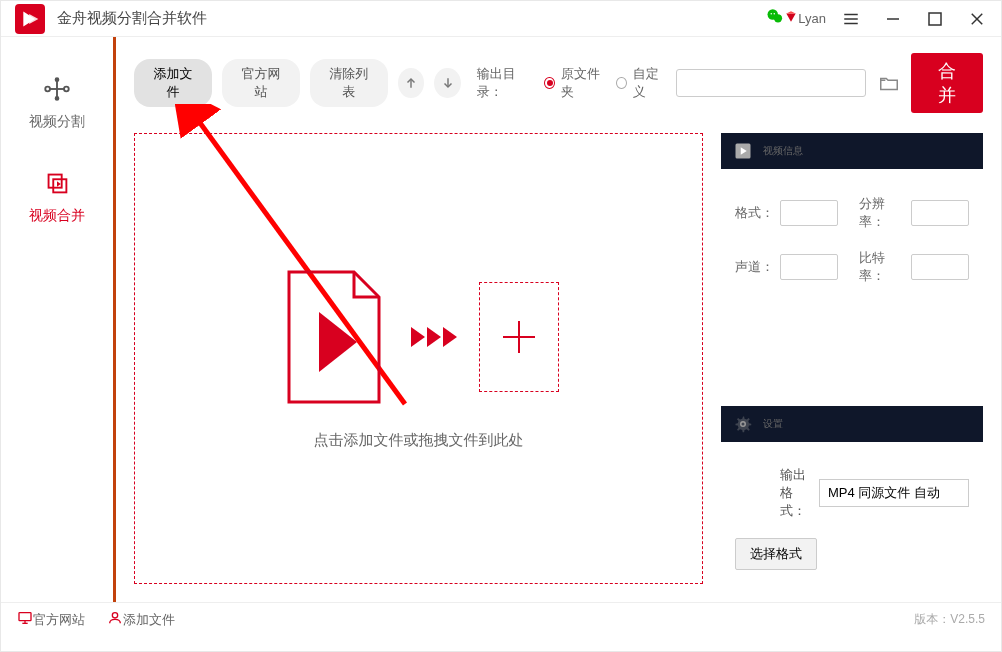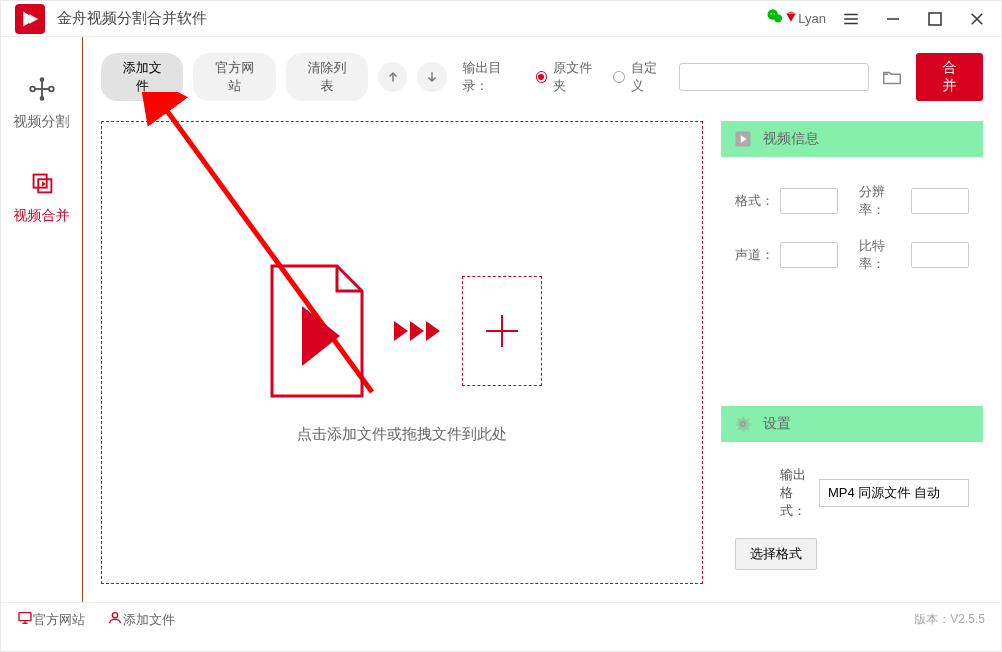--- a/index.html
+++ b/index.html
@@ -32,21 +32,21 @@
     .titlebar-spacer { flex: 1; }
     .user-area { display: flex; align-items: center; gap: 0; margin-right: 15px; }
     .wechat-icon { color: #09bb07; font-size: 18px; }
     .diamond-icon { color: #d0021b; font-size: 14px; }
     .user-name { color: #666; }
     .window-controls { display: flex; gap: 22px; align-items: center; }
     .win-ctrl { width: 20px; height: 20px; display: flex; align-items: center; justify-content: center; cursor: pointer; color: #333; }
     .win-ctrl svg { width: 18px; height: 18px; stroke: #333; stroke-width: 2; fill: none; }
 
     .body-wrap { display: flex; height: 565px; }
-    .sidebar { width: 82px; border-right: 1px solid #c2410c; padding-top: 18px; }
+    .sidebar { width: 115px; border-right: 3px solid #c2410c; padding-top: 18px; }
     .sidebar-item {
       display: flex; flex-direction: column; align-items: center;
       gap: 8px; padding: 18px 0; color: #666; cursor: pointer;
     }
     .sidebar-item.active { color: #d8001f; }
     .sidebar-icon { width: 32px; height: 32px; display:flex; align-items:center; justify-content:center; }
     .sidebar-icon svg { width: 30px; height: 30px; }
     .sidebar-label { font-size: 14px; }
 
     .main { flex: 1; display: flex; flex-direction: column; }
@@ -84,21 +84,21 @@
     .radio-label { color: #666; }
     .path-input {
       flex: 0 0 160px; height: 28px;
       border: 1px solid #ccc; border-radius: 3px;
       padding: 0 6px; font-size: 13px;
     }
     .folder-btn { width: 28px; height: 28px; display:flex; align-items:center; justify-content:center; cursor:pointer; color:#777;}
     .merge-btn {
       background: #d8001f; color: #fff;
       padding: 6px 20px; border-radius: 3px;
-      font-size: 14px; cursor: pointer; border:none;
+      font-size: 18px; cursor: pointer; border:none;
     }
 
     .content { display: flex; flex: 1; padding: 12px 18px 18px 18px; gap: 18px; position:relative;}
     .dropzone {
       flex: 1;
       border: 1px dashed #d8001f;
       display: flex;
       align-items: center;
       justify-content: center;
       position: relative;
@@ -108,22 +108,22 @@
     }
     .drop-visual { display:flex; align-items:center; gap: 22px; }
     .file-icon { width: 110px; height: 140px; position:relative;}
     .arrows { display:flex; gap:2px; }
     .plus-box { width: 80px; height: 110px; border: 1px dashed #d8001f; display:flex; align-items:center; justify-content:center;}
     .drop-text { color: #666; font-size: 15px; }
 
     .panel-right { width: 262px; display:flex; flex-direction:column; }
     .panel-header {
       display:flex; align-items:center; gap: 10px;
-      background: #86efac; padding: 8px 12px;
-      color: #666; font-size: 14px;
+      background: #0f172a; padding: 8px 12px;
+      color: #666; font-size: 10px;
     }
     .panel-header-icon {
       width: 20px; height:20px; display:flex; align-items:center; justify-content:center;
     }
     .info-grid {
       padding: 26px 14px 14px 14px;
       display: grid;
       grid-template-columns: 1fr 1fr;
       gap: 18px 14px;
     }

